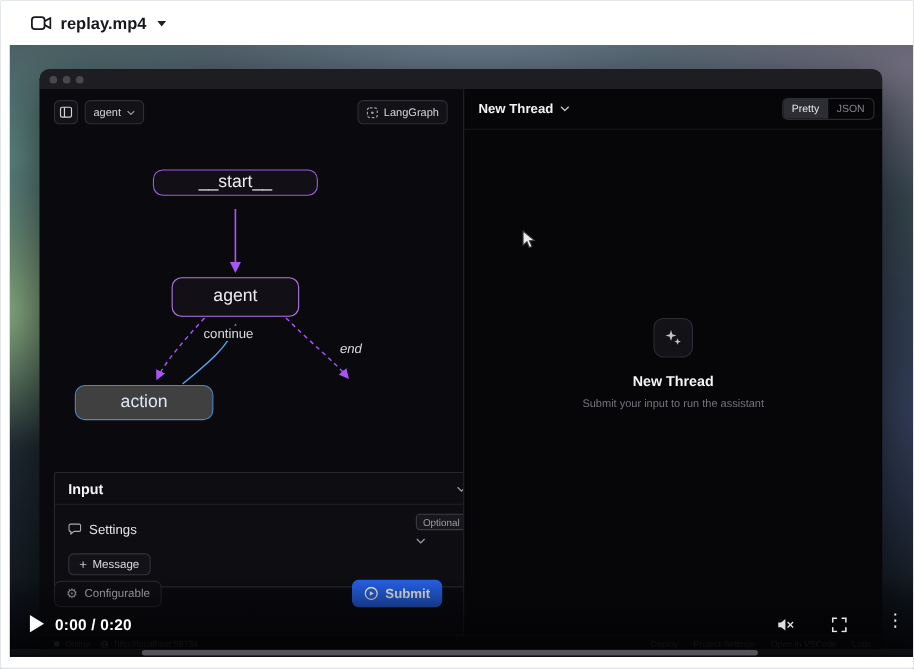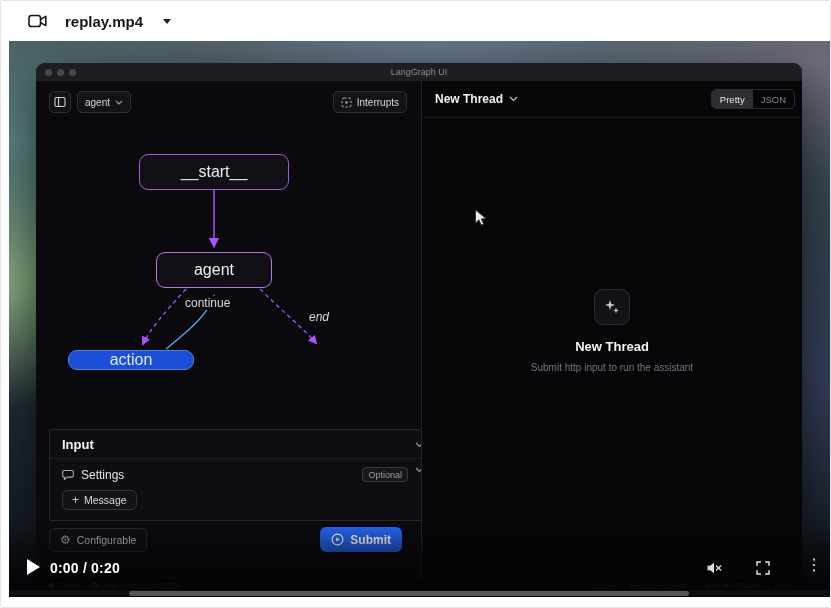--- a/index.html
+++ b/index.html
@@ -5,21 +5,21 @@
   * { margin:0; padding:0; box-sizing:border-box; }
   html,body { width:831px; height:608px; }
   body {
     position:relative; background:#ffffff; overflow:hidden;
     border:1px solid #e3e6ea; border-radius:2px;
     font-family:"Liberation Sans", sans-serif;
   }
 
   
   .topbar { position:absolute; top:0; left:0; right:0; height:40px; display:flex; align-items:center; padding-left:27px; background:#fff; }
-  .file-menu { display:flex; align-items:center; gap:18px; cursor:pointer; }
+  .file-menu { display:flex; align-items:center; gap:8px; cursor:pointer; }
   .filename { font-size:15px; font-weight:600; color:#16181c; }
   .caret-down { width:0; height:0; border-left:4px solid transparent; border-right:4px solid transparent; border-top:5px solid #222; margin-left:2px; }
 
   
   .video { position:absolute; left:8px; top:40px; width:821px; height:556px; background:#141a20; overflow:hidden; }
   .wallpaper { position:absolute; inset:-14px; filter:blur(7px);
     background:
       radial-gradient(34% 30% at 0% 44%, rgba(154,196,140,0.85), rgba(154,196,140,0) 70%),
       radial-gradient(40% 36% at 2% 20%, rgba(108,162,150,0.65), rgba(108,162,150,0) 70%),
       radial-gradient(45% 40% at 100% 60%, rgba(66,76,118,0.55), rgba(66,76,118,0) 72%),
@@ -41,35 +41,35 @@
   .graph-panel { position:absolute; left:0; top:0; width:385px; height:496px; background:#0a0a0e; }
   .tbtn { position:absolute; top:10px; height:22px; display:inline-flex; align-items:center; gap:5px; padding:0 7px;
     background:#121217; border:1px solid #2f2f36; border-radius:5px; color:#d6d6dc; font-size:10px; cursor:pointer; }
   .btn-sidebar { left:13px; width:22px; justify-content:center; padding:0; }
   .btn-agent { left:41px; }
   .btn-interrupts { right:14px; }
 
   .edges { position:absolute; left:0; top:40px; }
   .gnode { position:absolute; display:flex; align-items:center; justify-content:center; font-size:16px;
     border-radius:9px; border:1px solid; color:#ececf0; cursor:pointer; background:#121016; }
-  .gnode.n-start  { left:103px; top:73px;  width:150px; height:36px; border-color:#9c5ed8; }
+  .gnode.n-start  { left:103px; top:73px;  width:150px; height:24px; border-color:#9c5ed8; }
   .gnode.n-agent  { left:120px; top:171px; width:116px; height:36px; border-color:#b277e4; }
-  .gnode.n-action { left:32px;  top:269px; width:126px; height:20px; border-color:#4d86c8; background:#1d4ed8; color:#dce8f6;text-align:right; }
+  .gnode.n-action { left:32px;  top:269px; width:126px; height:32px; border-color:#4d86c8; background:#404040; color:#dce8f6;text-align:right; }
   .gnode.n-end    { left:218px; top:269px; width:134px; height:36px; border-color:#c9a33b; background:#15120a; color:#efe9da; }
   .edge-label { position:absolute; font-size:12px; color:#d8d8de; background:#0a0a0e; padding:0 3px;margin-left:48px; }
   .lbl-continue { left:98px; top:215px; }
   .lbl-end { left:222px; top:229px;font-style:italic; }
 
   .input-panel { position:absolute; left:13px; top:348px; width:388px; background:#0e0e12;
     border:1px solid #27272e; border-radius:2px; }
   .ip-head { display:flex; align-items:center; justify-content:space-between; padding:7px 12px 6px; border-bottom:1px solid #1d1d23; cursor:pointer; }
   .ip-title { font-size:13px; font-weight:700; color:#f4f4f6; }
   .ip-row { display:flex; align-items:center; gap:7px; padding:8px 12px 5px; cursor:pointer; }
   .ip-msg-label { font-size:12px; color:#e3e3e8; }
-  .ip-right { margin-left:auto; display:flex; align-items:flex-start; gap:7px; }
+  .ip-right { margin-left:auto; display:flex; align-items:flex-start; gap:7px;flex-direction:column; }
   .opt-badge { font-size:9px; color:#9b9ba3; border:1px solid #3b3b43; background:#17171c; border-radius:4px; padding:1.5px 5px; }
   .add-msg { display:inline-flex; align-items:center; gap:5px; margin:3px 0 10px 12px; padding:3px 9px;
     font-size:10.5px; color:#d9d9df; border:1px solid #33333b; border-radius:5px; background:#121217; cursor:pointer; }
   .plus { font-size:12px; line-height:10px; color:#c8c8cf; }
 
   .cfg-btn { position:absolute; left:13px; top:447px; height:24px; display:inline-flex; align-items:center; gap:6px;
     padding:0 10px; font-size:10.5px; color:#b9b9c1; border:1px solid #27272e; border-radius:6px; background:#0e0e12; cursor:pointer; }
   .gear { font-size:12px; line-height:12px; color:#a2a2aa; }
   .submit-btn { position:absolute; right:19px; top:446px; height:25px; display:inline-flex; align-items:center; gap:6px;
     padding:0 11px; font-size:12px; font-weight:600; color:#fff; background:#2563eb; border:none; border-radius:6px; cursor:pointer; }
@@ -128,21 +128,20 @@
 <div class="video">
   <div class="wallpaper"></div>
 
   <div class="mac-window">
     <div class="titlebar">
       <div class="lights">
         <span class="light"></span>
         <span class="light"></span>
         <span class="light"></span>
       </div>
-      <div class="wtitle">LangGraph UI</div>
     </div>
 
     <div class="wmain">
 
       <div class="graph-panel">
 
         <button class="tbtn btn-sidebar">
           <span style="display:flex;">
             <svg width="12" height="12" viewBox="0 0 12 12" fill="none" stroke="#d3d3d9" stroke-width="1.1">
               <rect x="1" y="1.5" width="10" height="9" rx="1.6"></rect>
@@ -158,21 +157,21 @@
             </svg>
         </button>
 
         <button class="tbtn btn-interrupts">
           <span style="display:flex;">
             <svg width="11" height="11" viewBox="0 0 11 11" fill="none" stroke="#a2a2aa" stroke-width="1.1">
               <rect x="1" y="1" width="9" height="9" rx="2.2" stroke-dasharray="2.4 1.7"></rect>
                 <circle cx="5.5" cy="5.5" r="1.2" fill="#a2a2aa" stroke="none"></circle>
             </svg>
           </span>
-          <span>Interrupts</span>
+          <span>LangGraph</span>
         </button>
 
         <svg class="edges" width="385" height="245" viewBox="0 0 385 245">
           <defs>
             <marker id="ah-p" markerWidth="7" markerHeight="7" refX="5.5" refY="3.5" orient="auto">
               <path d="M0,0 L7,3.5 L0,7 Z" fill="#a855f7"></path>
             </marker>
             <marker id="ah-b" markerWidth="7" markerHeight="7" refX="5.5" refY="3.5" orient="auto">
               <path d="M0,0 L7,3.5 L0,7 Z" fill="#5ba0f0"></path>
             </marker>
@@ -260,21 +259,21 @@
         </span>
 
         <div class="empty">
           <div class="empty-icon">
             <svg width="16" height="16" viewBox="0 0 16 16" fill="#c3c3ce">
               <path d="M6 1 L7.2 4.8 L11 6 L7.2 7.2 L6 11 L4.8 7.2 L1 6 L4.8 4.8 Z"></path>
               <path d="M12 8.6 L12.8 10.7 L15 11.5 L12.8 12.3 L12 14.4 L11.2 12.3 L9 11.5 L11.2 10.7 Z"></path>
             </svg>
           </div>
           <div class="empty-title">New Thread</div>
-          <div class="empty-sub">Submit http input to run the assistant</div>
+          <div class="empty-sub">Submit your input to run the assistant</div>
         </div>
       </div>
     </div>
 
     <div class="wstatus">
       <div class="ws-left">
         <span class="online-dot"></span>
         <span>Online</span>
         <span style="display:flex; margin-left:4px;">
           <svg width="8" height="8" viewBox="0 0 8 8" fill="none" stroke="#5a5a63" stroke-width="0.8">

